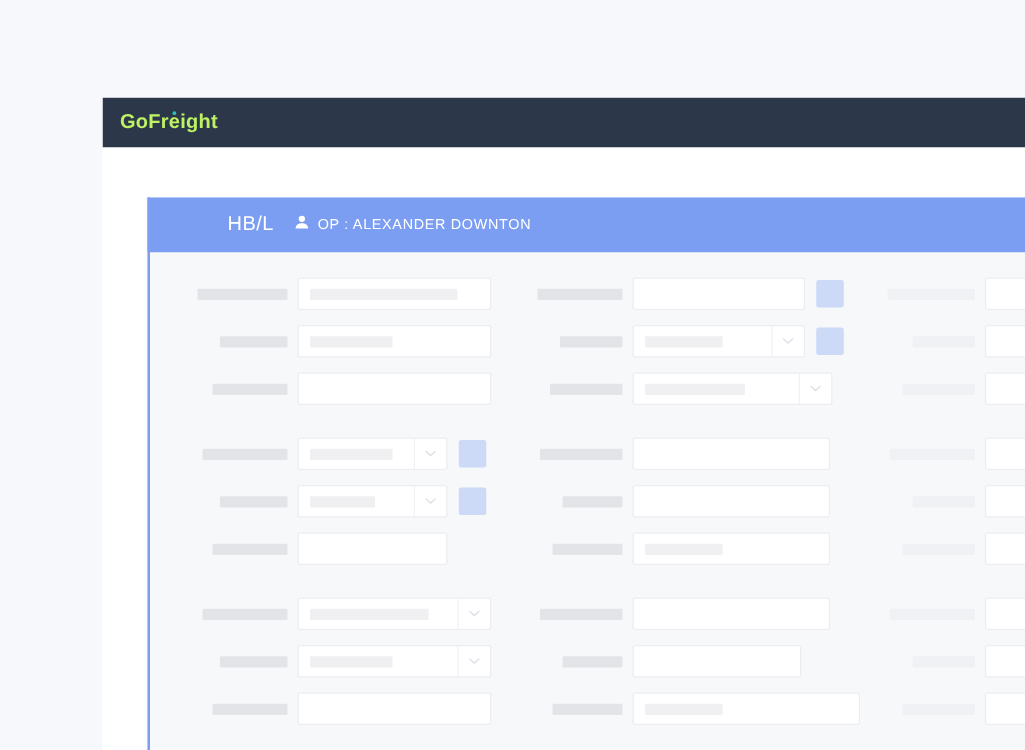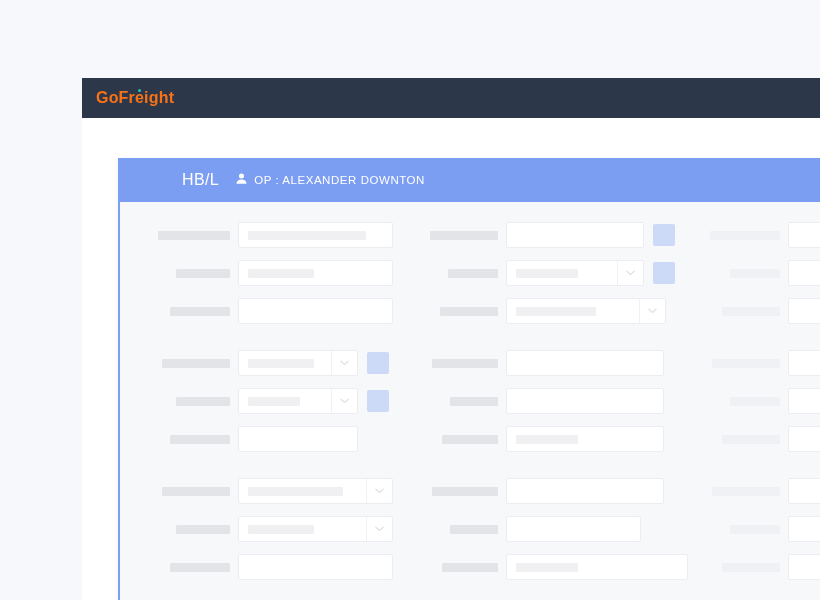--- a/index.html
+++ b/index.html
@@ -37,21 +37,21 @@
   .topbar {
     position: relative;
     height: 40px;
     background: #2c3749;
     display: flex;
     align-items: center;
     padding-left: 14px;
   }
   .brand {
     position: relative;
-    color: #f97316;
+    color: #bef264;
     font-size: 16px;
     font-weight: 700;
     letter-spacing: 0.2px;
     line-height: 1;
   }
   .brand-dot {
     position: absolute;
     left: 42px;
     top: -1px;
     width: 3px;

